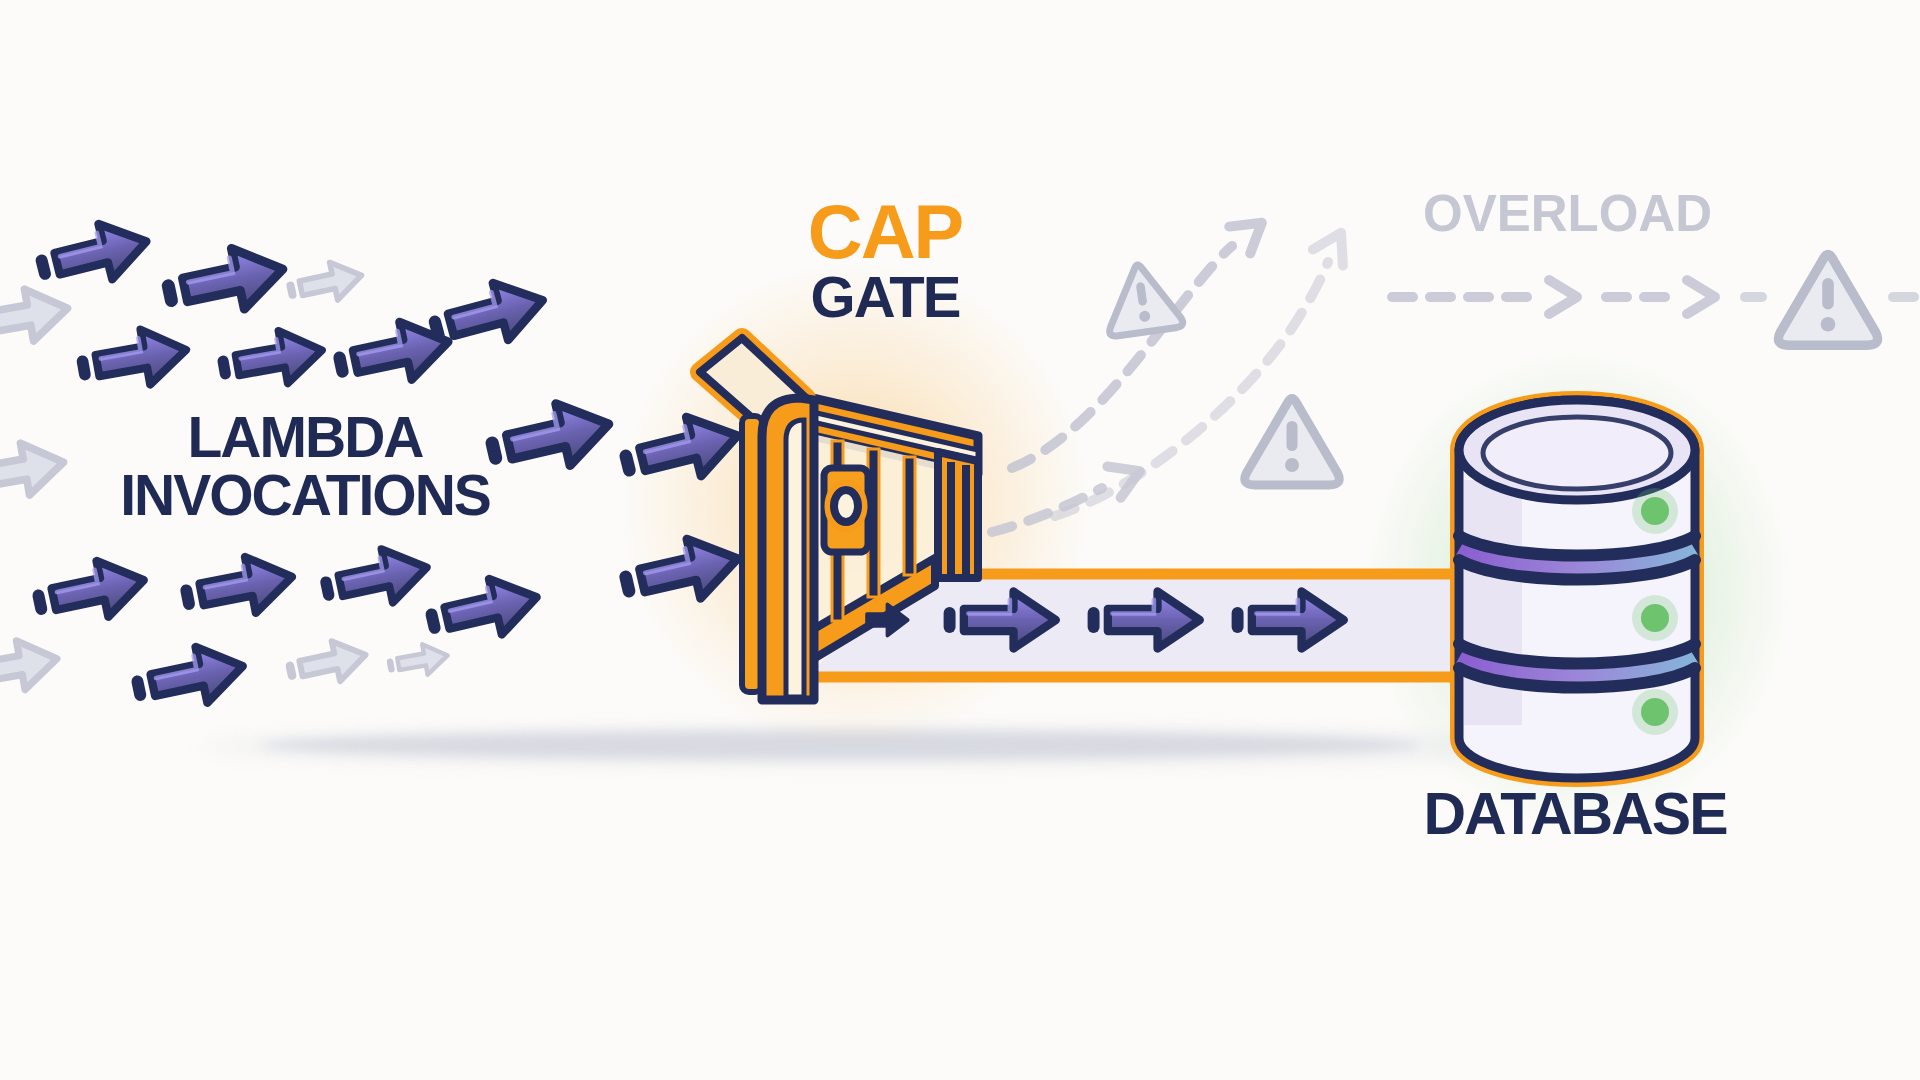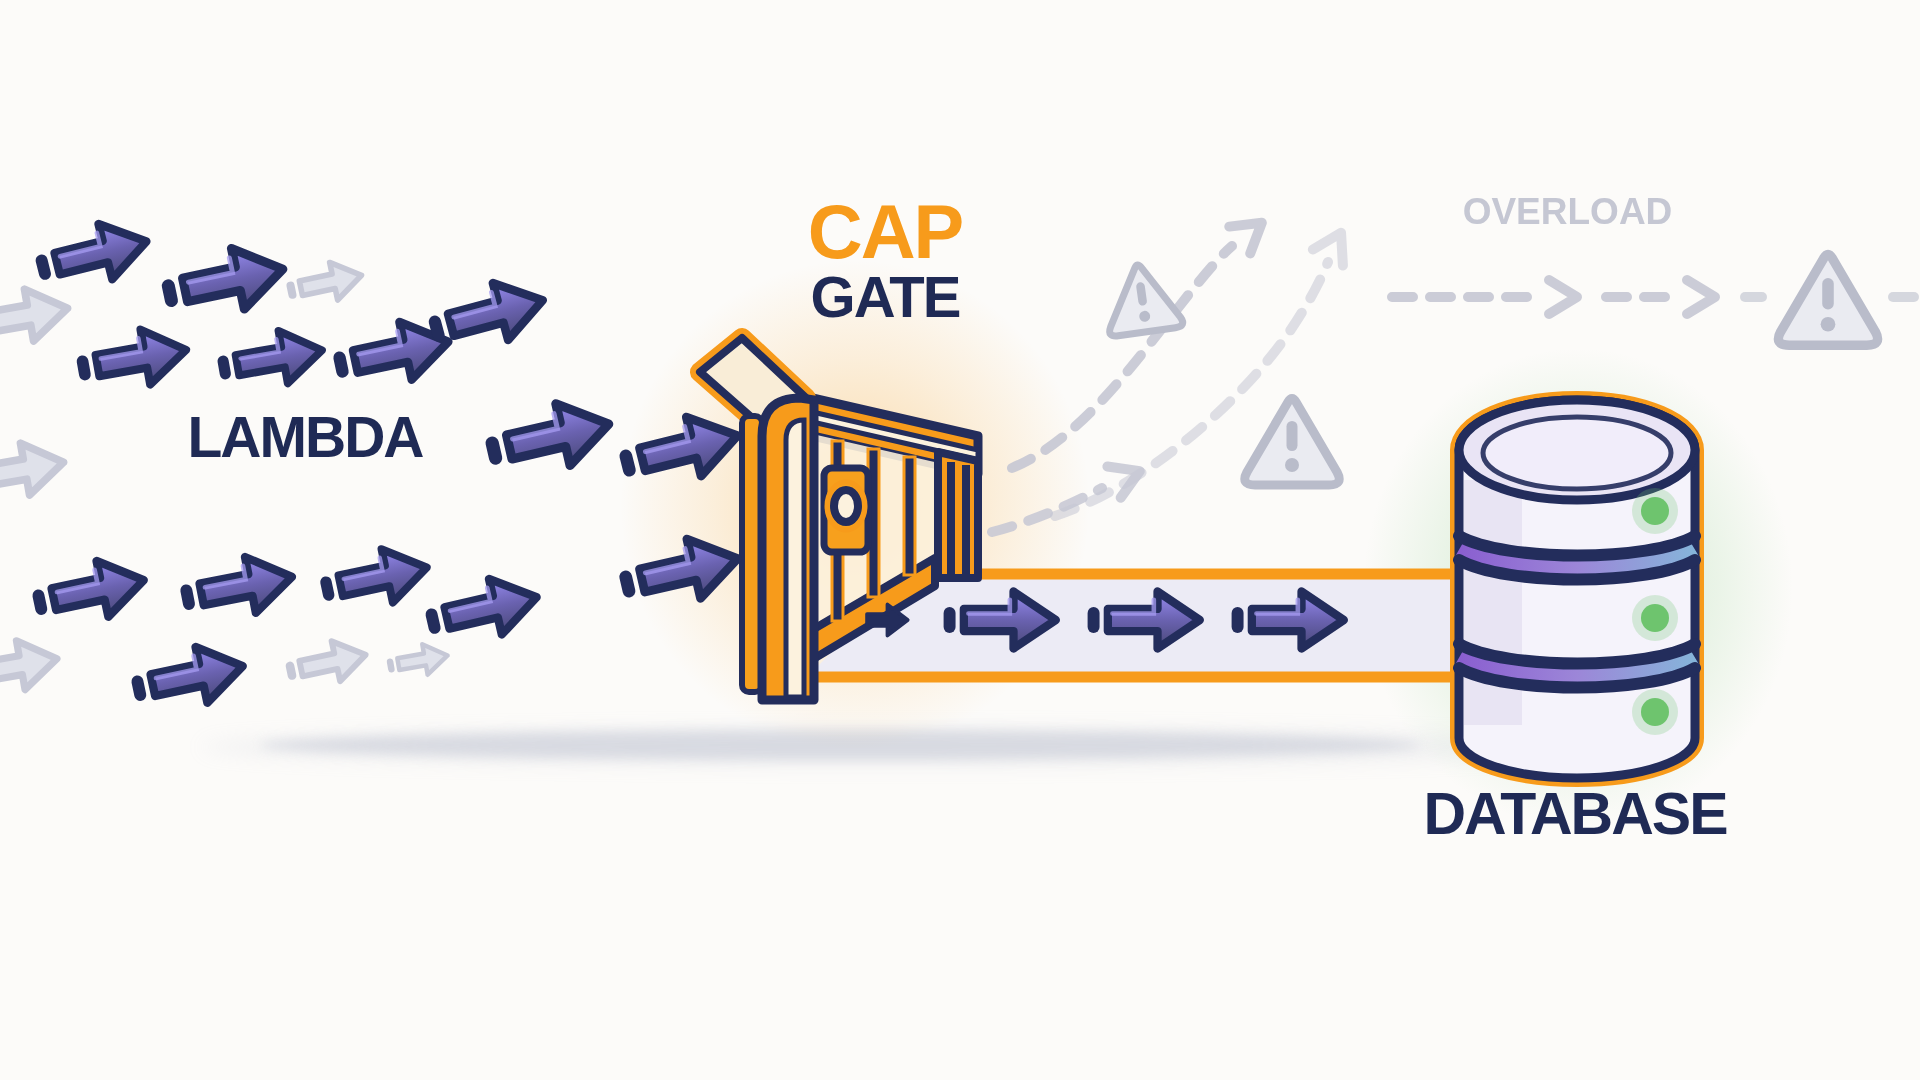--- a/index.html
+++ b/index.html
@@ -4,21 +4,21 @@
 <style>
   html,body{margin:0;padding:0;background:#e8e8e8;}
   .stage{position:relative;width:1920px;height:1080px;overflow:hidden;
          background:#fcfbf9;font-family:"Liberation Sans",sans-serif;}
   .stage svg.scene{position:absolute;left:0;top:0;}
   .label{position:absolute;font-weight:900;text-align:center;line-height:1.04;
          letter-spacing:-2px;user-select:none;}
   .cap-line{color:#F79B1B;font-size:76px;margin-top:48px;}
   .gate-line{color:#1F2A55;font-size:58px;margin-top:-4px;}
   .lambda-label{left:85px;top:408px;width:440px;color:#1F2A55;font-size:57px;line-height:58px;}
-  .overload-label{left:1395px;top:193px;width:345px;color:#C5C7D3;font-size:37px;letter-spacing:0px;}
+  .overload-label{left:1395px;top:187px;width:345px;color:#C5C7D3;font-size:51px;letter-spacing:0px;}
   .database-label{left:1385px;top:784px;width:380px;color:#1F2A55;font-size:59px;}
   .captitle{left:695px;top:144px;width:380px;}
   .dashed{stroke:#C5C7D3;stroke-width:10;stroke-dasharray:21 17;stroke-linecap:round;fill:none;}
   .blur6{filter:blur(6px);}
   .blur10{filter:blur(10px);}
 </style>
 </head>
 <body>
 
 <div class="stage">
@@ -190,19 +190,20 @@
       </g>
 </svg>
 
 <div class="label captitle">
   <div class="cap-line">CAP</div>
   <div class="gate-line">GATE</div>
 </div>
 
 <div class="label lambda-label">
   <div>LAMBDA</div>
+  <div>INVOCATIONS</div>
 </div>
 
 <div class="label overload-label">OVERLOAD</div>
 
 <div class="label database-label">DATABASE</div>
 
 </div>
 
 </body></html>

